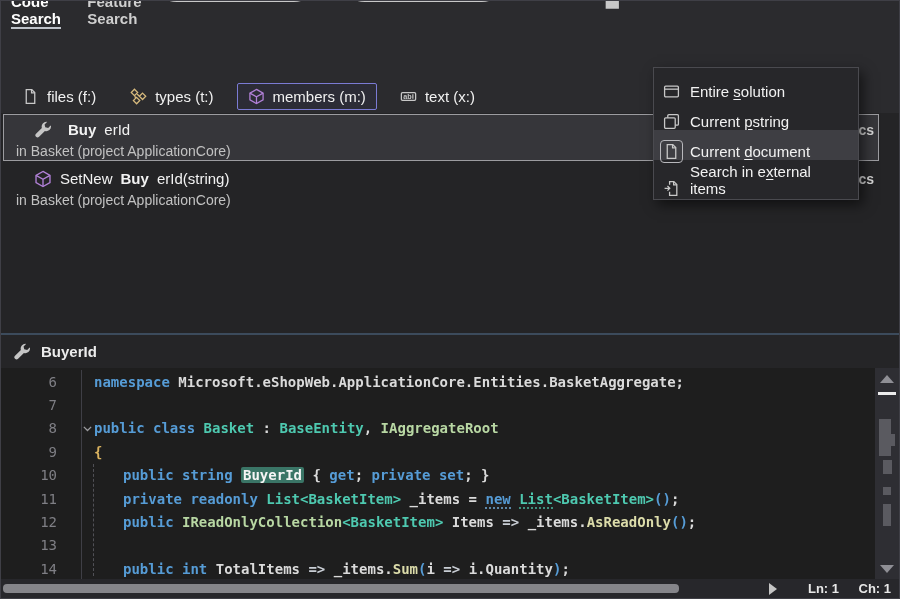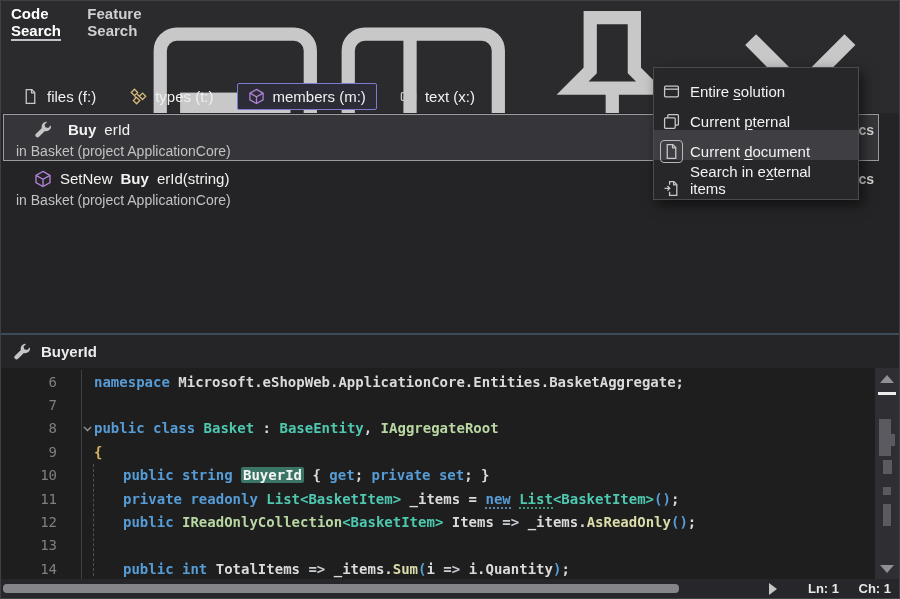--- a/index.html
+++ b/index.html
@@ -1,20 +1,20 @@
 <!DOCTYPE html>
 <html><head>
 <meta charset="utf-8">
 <style>
   * { box-sizing: border-box; margin: 0; padding: 0; }
   body { background:#1a1a1a; font-family:"Liberation Sans", sans-serif; }
   .window { position:relative; width:900px; height:599px; background:#2B2B2E; color:#E8E8E8; overflow:hidden; border:1px solid #3F3F46; }
 
   
-  .tabbar { position:absolute; top:0; left:0; right:0; height:40px; display:flex; align-items:flex-start; padding:0 10px; }
+  .tabbar { position:absolute; top:0; left:0; right:0; height:40px; display:flex; align-items:flex-end; padding:12px 10px; }
   .tabs { display:flex; gap:26px; }
   .tab { display:flex; align-items:center; font-size:15px; font-weight:bold; color:#CFCFCF; border-bottom:2px solid transparent; padding-top:4px; cursor:default; }
   .tab.active { color:#FFFFFF; border-bottom-color:#BFC3CA; }
   .win-controls { margin-left:auto; display:flex; align-items:center; gap:12px; }
   .win-controls .icon { width:17px; height:17px; }
 
   
   .search-row { position:absolute; top:40px; left:0; right:0; height:38px; display:flex; align-items:center; padding:0 6px; }
   .search-input { flex:1; height:30px; background:#36363A; border:1px solid #3E3E44; display:flex; align-items:center; padding:0 10px; font-size:15px; color:#F0F0F0; }
   .scope-button { width:52px; height:30px; display:flex; align-items:center; justify-content:center; gap:5px; }
@@ -202,21 +202,21 @@
         </span>
         <span><span>Entire </span><u>s</u><span>olution</span></span>
       </div>
       <div class="menu-item">
         <span class="icon">
           <svg viewBox="0 0 16 16" fill="none" stroke="#C8C8C8" stroke-width="1.2">
             <rect x="4.5" y="1.5" width="10" height="10" rx="1"></rect>
             <rect x="1.5" y="4.5" width="10" height="10" rx="1" fill="#27272A"></rect>
           </svg>
         </span>
-        <span><span>Current </span><u>p</u><span>ternal</span></span>
+        <span><span>Current </span><u>p</u><span>string</span></span>
       </div>
       <div class="menu-item selected">
         <span class="icon boxed">
           <svg viewBox="0 0 16 16" fill="none" stroke="#C8C8C8" stroke-width="1.2">
             <path d="M4 1.5h5.2L12 4.3v10.2H4z"></path>
             <path d="M9 1.5v3h3"></path>
           </svg>
         </span>
         <span><span>Current </span><u>d</u><span>ocument</span></span>
       </div>

